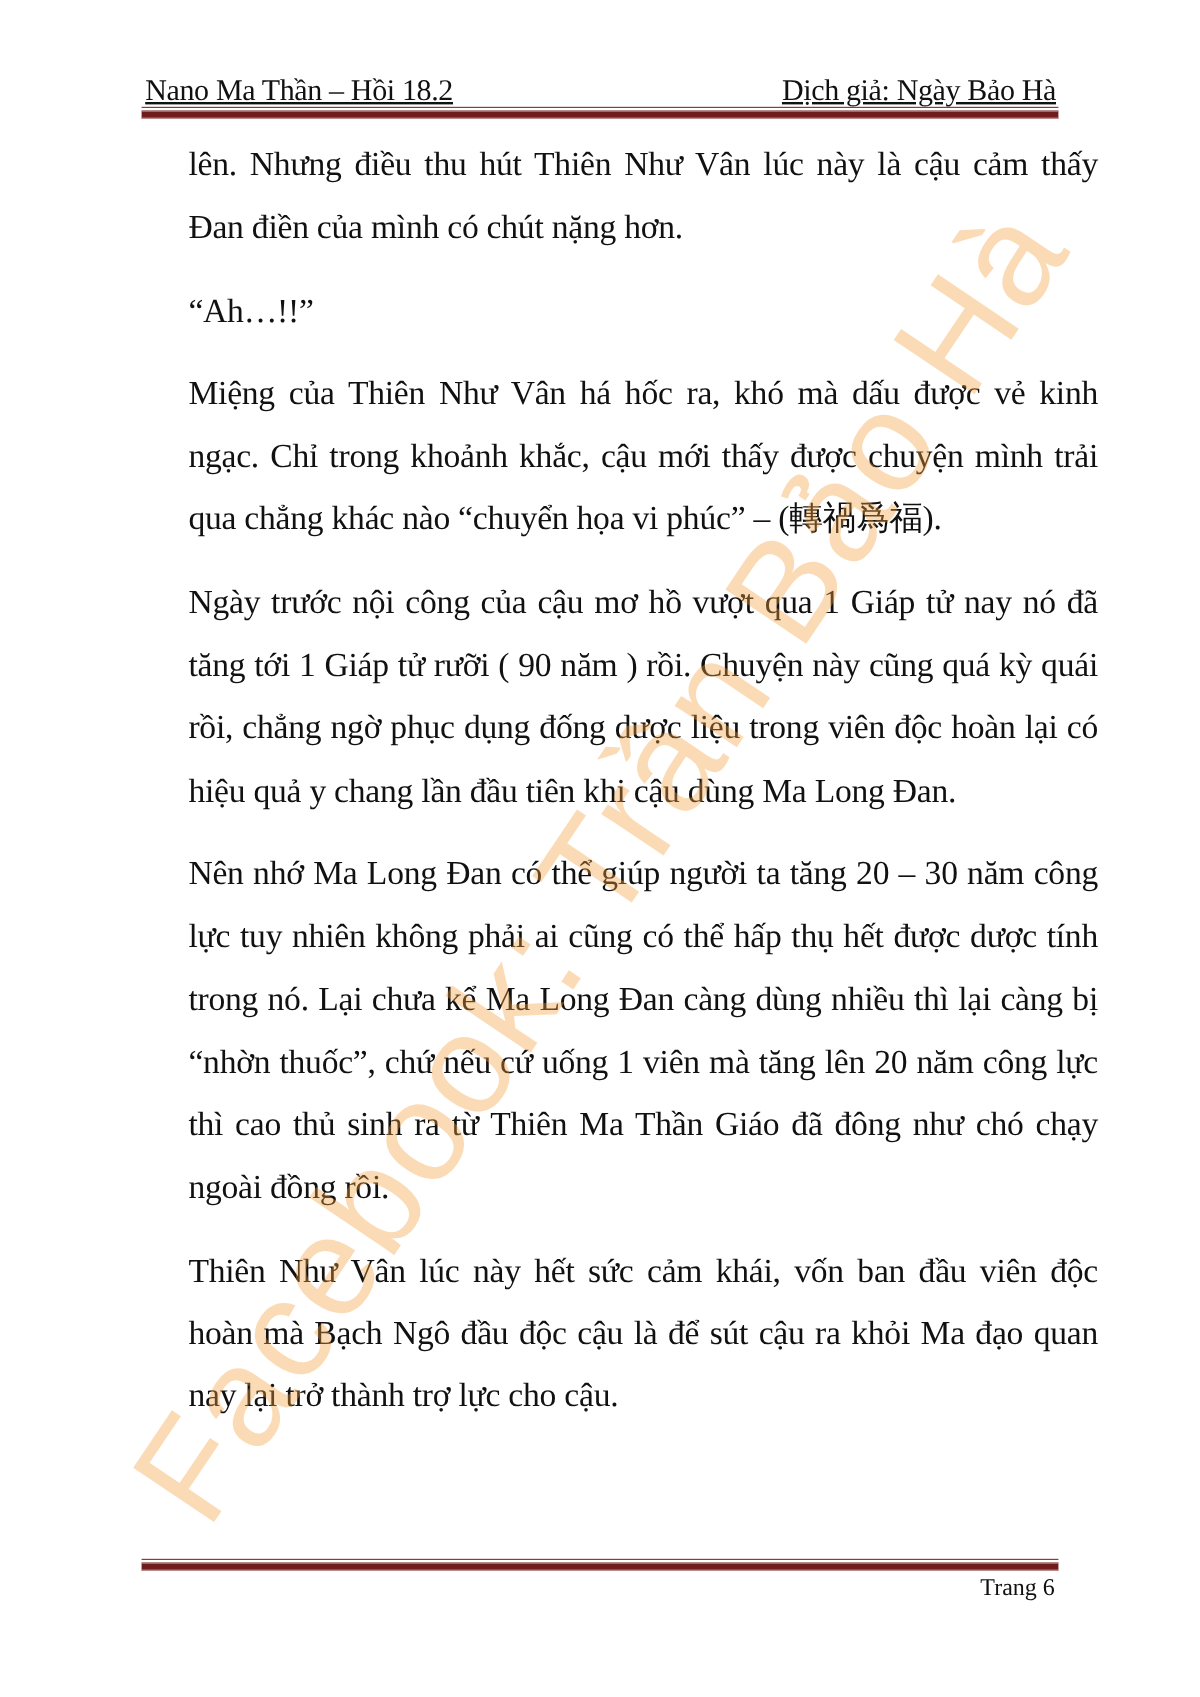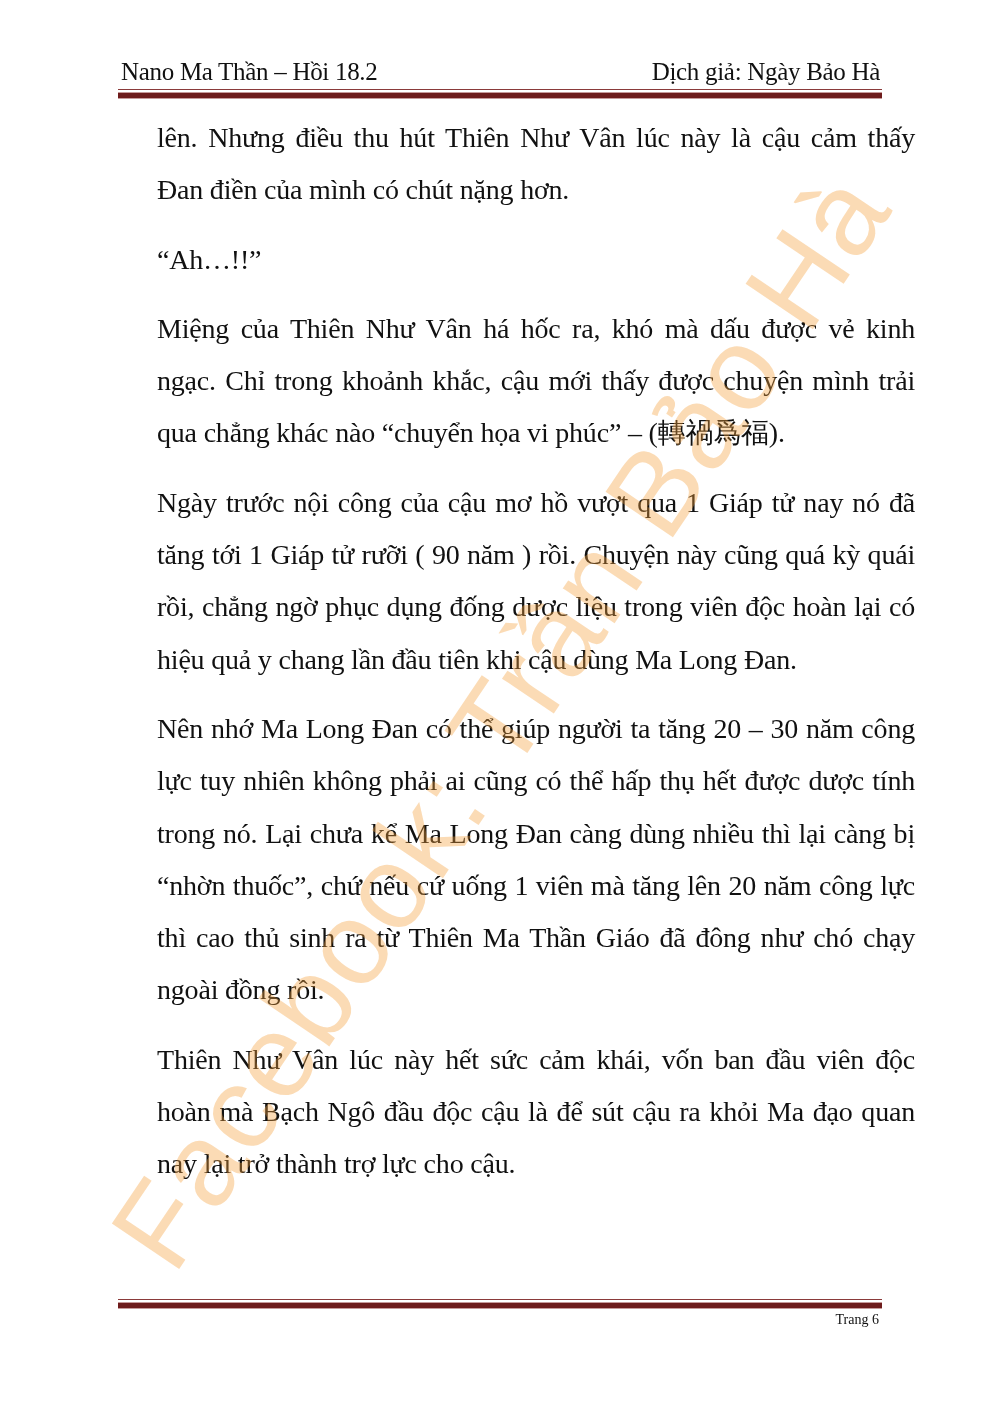--- a/index.html
+++ b/index.html
@@ -22,23 +22,24 @@
       height: 1414px;
     }
     .header {
       position: absolute;
       left: 121px;
       width: 759px;
       top: 58px;
       height: 36px;
       display: flex;
       justify-content: space-between;
-      align-items: flex-start;
+      align-items: center;
       font-size: 25px;
       letter-spacing: -0.3px;
+      text-decoration: underline;
     }
     .rule {
       position: absolute;
       left: 118px;
       width: 764px;
       height: 7px;
       background: #6e1c1c;
       border-top: 1px solid #c79a9a;
       border-bottom: 1px solid #c79a9a;
       box-sizing: border-box;
@@ -64,21 +65,21 @@
       letter-spacing: -0.2px;
       margin-left: 36px;
     }
     .body-text p {
       margin: 0 0 17px 0;
     }
     .footer {
       position: absolute;
       right: 121px;
       top: 1312px;
-      font-size: 14px;
+      font-size: 20px;
     }
     .watermark {
       position: absolute;
       left: 500px;
       top: 720px;
       transform: translate(-50%, -50%) rotate(-56deg);
       font-family: "Liberation Sans", "DejaVu Sans", sans-serif;
       font-size: 118px;
       color: rgba(245, 160, 60, 0.38);
       white-space: nowrap;

